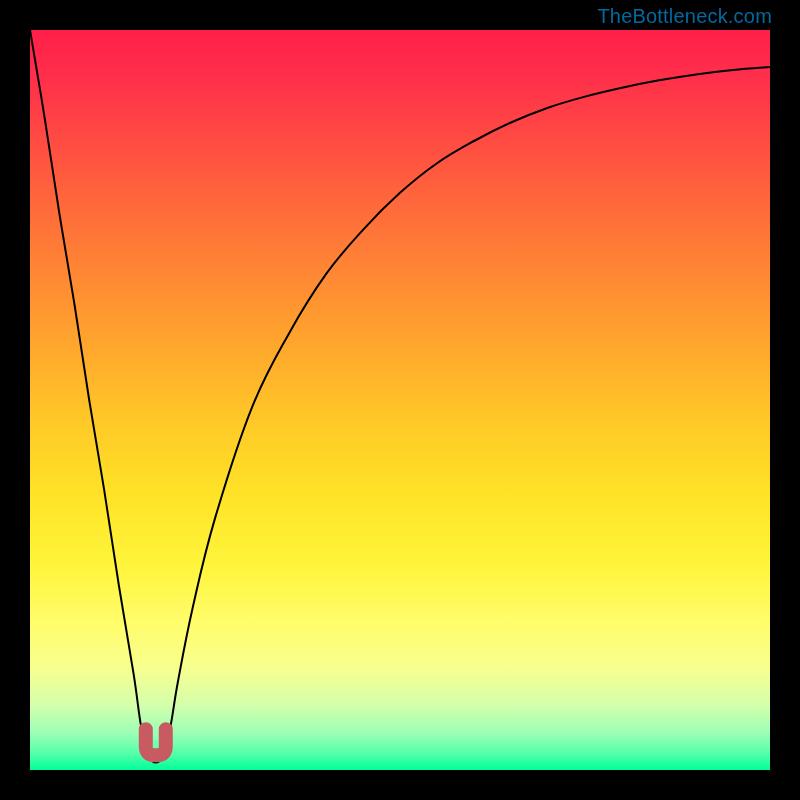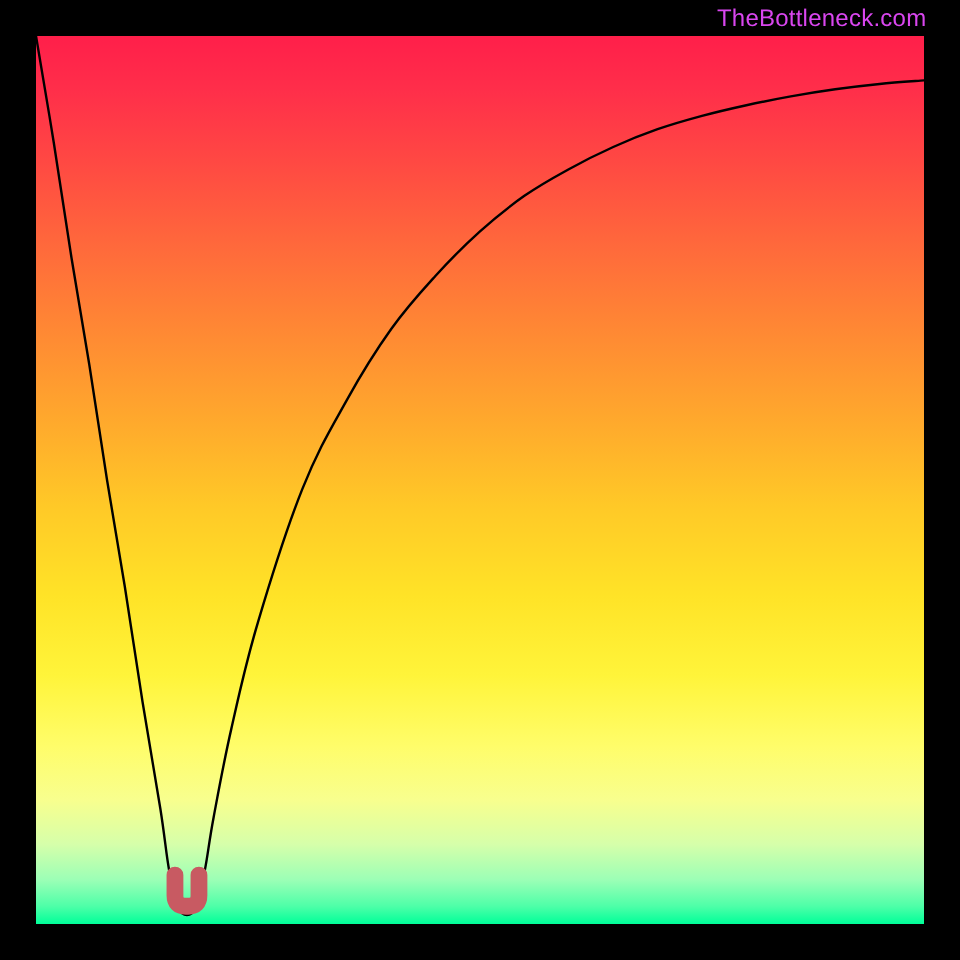--- a/index.html
+++ b/index.html
@@ -43,21 +43,21 @@
       #d6ffaa 91%,
       #9cffb6 95%,
       #4effa8 98%,
       #00ff99 100%
     );
   }
   .watermark {
     position: absolute;
     top: 5px;
     right: 28px;
-    color: #d946ef;
+    color: #0369a1;
     font-size: 20px;
     letter-spacing: 0.2px;
     font-weight: 400;
   }
   svg.curve-layer {
     position: absolute;
     left: 0; top: 0;
     width: 740px; height: 740px;
   }
   .curve-path {

